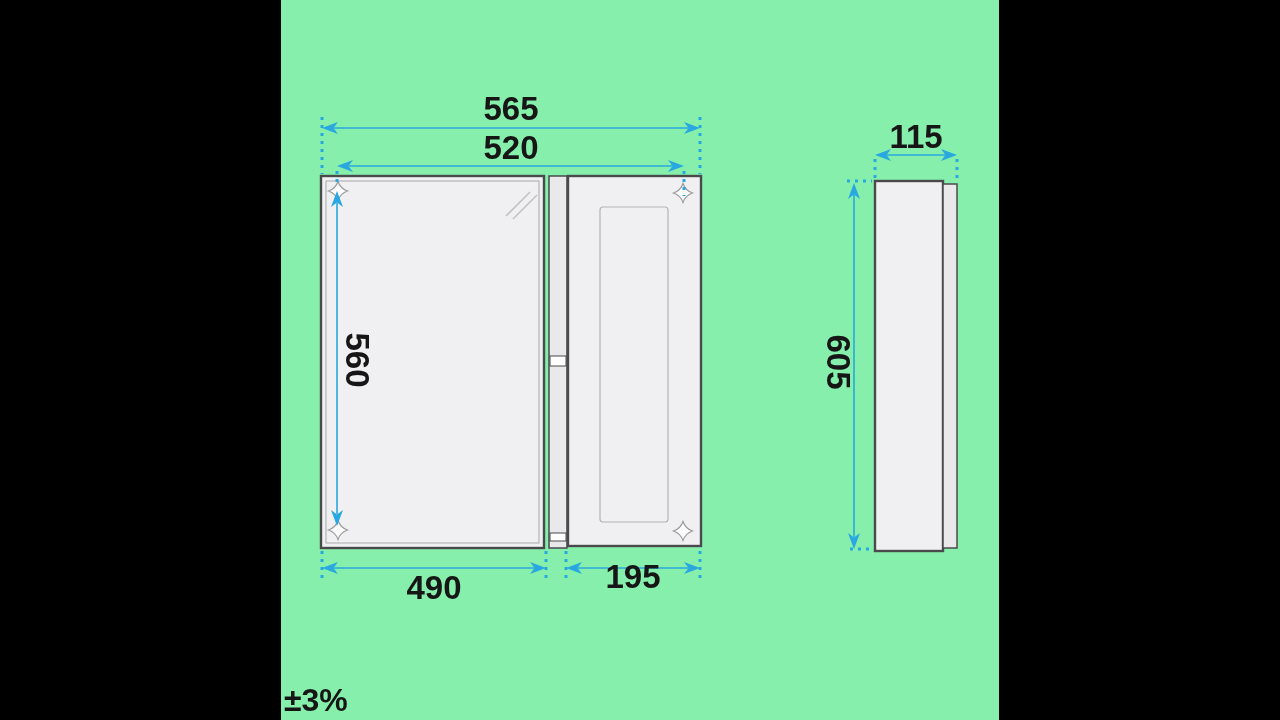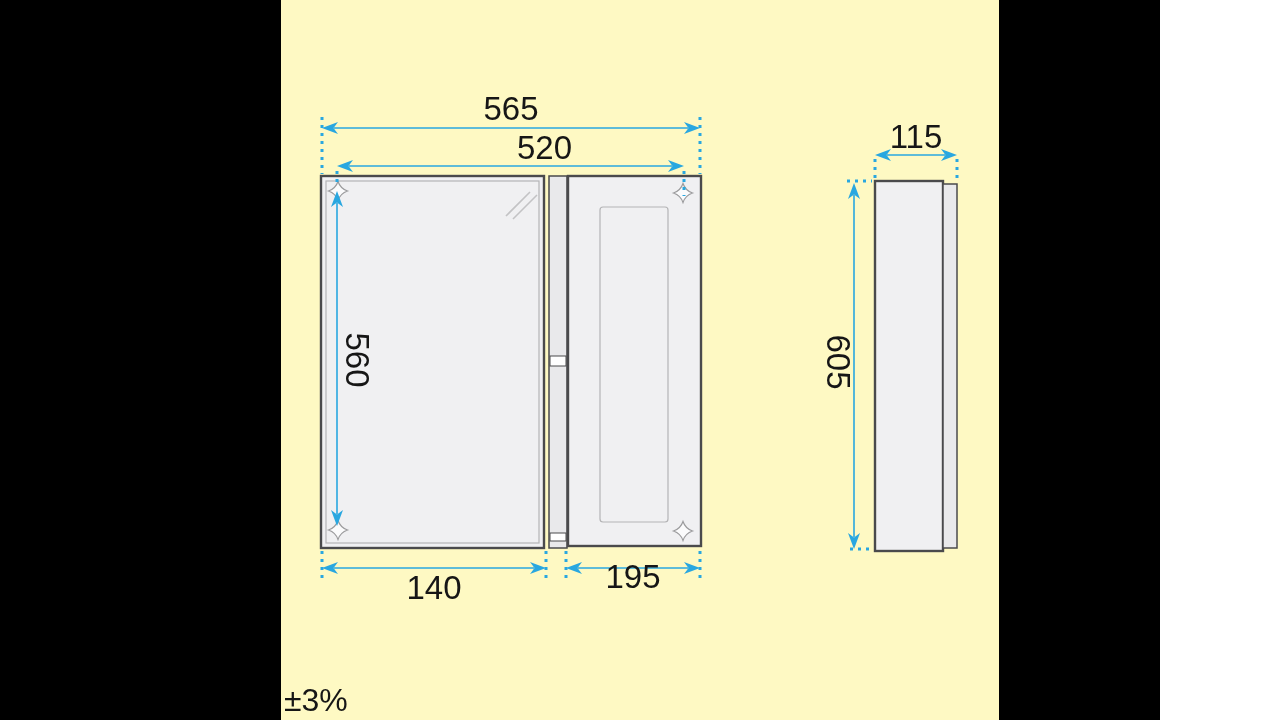--- a/index.html
+++ b/index.html
@@ -1,18 +1,18 @@
 <!DOCTYPE html>
 <html><head>
 <meta charset="utf-8">
 <style>
   html,body{margin:0;padding:0;background:#fff;}
   .stage{
-    position:relative;width:1160px;height:720px;overflow:hidden;
-    background:#fef9c3;font-family:"Liberation Sans",sans-serif;
+    position:relative;width:1280px;height:720px;overflow:hidden;
+    background:#86efac;font-family:"Liberation Sans",sans-serif;font-weight:bold;
   }
   .bar{position:absolute;top:0;height:720px;background:#000;}
   .bar.left{left:0;width:281px;}
   .bar.right{left:999px;width:281px;}
   svg{position:absolute;left:0;top:0;}
   .panel{fill:#f0f0f2;stroke:#4a4a4c;}
   .thick{stroke-width:2.4;}
   .thin{stroke-width:1.5;}
   .stripfill{fill:#e9e9eb;}
   .innerline{fill:none;stroke:#b4b4b6;stroke-width:1.2;}
@@ -117,25 +117,25 @@
       <g>
         <line x1="854" y1="195" x2="854" y2="537" class="dim"></line>
         <use href="#arrow" transform="translate(854,183) rotate(90)" class="ah"></use>
         <use href="#arrow" transform="translate(854,549) rotate(270)" class="ah"></use>
       </g>
     </g>
   </svg>
 
   <div class="dim-label" style="left:450px;top:92px;width:122px;">565</div>
 
-  <div class="dim-label" style="left:450px;top:131px;width:122px;text-align:right;">520</div>
+  <div class="dim-label" style="left:450px;top:131px;width:122px;">520</div>
 
   <div class="dim-label rot" style="left:289px;top:340px;width:130px;height:40px;">560</div>
 
-  <div class="dim-label" style="left:373px;top:571px;width:122px;">140</div>
+  <div class="dim-label" style="left:373px;top:571px;width:122px;">490</div>
 
   <div class="dim-label" style="left:572px;top:560px;width:122px;">195</div>
 
   <div class="dim-label" style="left:855px;top:120px;width:122px;">115</div>
 
   <div class="dim-label rot" style="left:770px;top:342px;width:130px;height:40px;">605</div>
 
   <div class="tolerance">±3%</div>
 
 </div>

